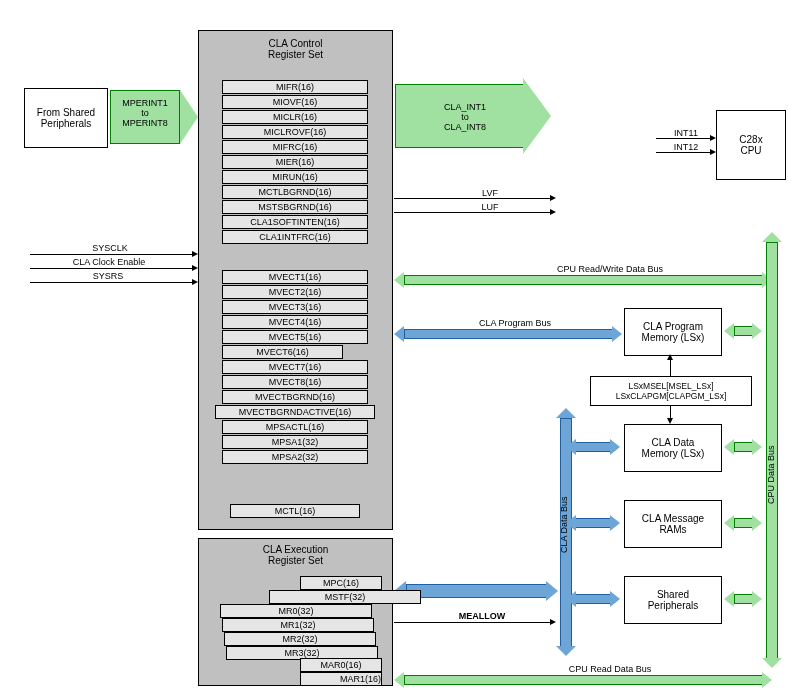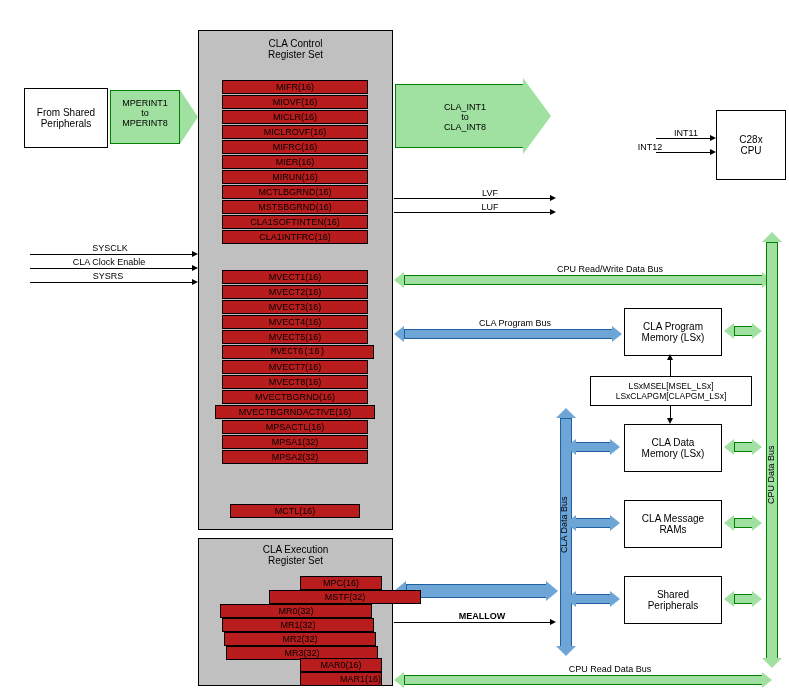--- a/index.html
+++ b/index.html
@@ -26,21 +26,21 @@
   }
   .graybox {
     position: absolute;
     background: #c0c0c0;
     border: 1px solid #000;
     box-sizing: border-box;
   }
   .reg {
     position: absolute;
     border: 1px solid #000;
-    background: #b91c1c;
+    background: #e5e5e5;
     text-align: center;
     font-size: 9px;
     line-height: 13px;
     height: 14px;
     box-sizing: border-box;
   }
   .label {
     position: absolute;
     font-size: 9px;
     text-align: center;
@@ -163,21 +163,21 @@
       <div class="reg" style="left: 212px; top: 205px; width: 146px;">CLA1SOFTINTEN(16)</div>
       <div class="reg" style="left: 212px; top: 220px; width: 146px;">CLA1INTFRC(16)</div>
     </div>
 
   <div id="regs2-holder">
       <div class="reg" style="left: 212px; top: 260px; width: 146px;">MVECT1(16)</div>
       <div class="reg" style="left: 212px; top: 275px; width: 146px;">MVECT2(16)</div>
       <div class="reg" style="left: 212px; top: 290px; width: 146px;">MVECT3(16)</div>
       <div class="reg" style="left: 212px; top: 305px; width: 146px;">MVECT4(16)</div>
       <div class="reg" style="left: 212px; top: 320px; width: 146px;">MVECT5(16)</div>
-      <div class="reg" style="left: 212px; top: 335px; width: 152px; font-family: Liberation Mono, monospace;">MVECT6(16)</div>
+      <div class="reg" style="left: 212px; top: 335px; width: 121px;">MVECT6(16)</div>
       <div class="reg" style="left: 212px; top: 350px; width: 146px;">MVECT7(16)</div>
       <div class="reg" style="left: 212px; top: 365px; width: 146px;">MVECT8(16)</div>
       <div class="reg" style="left: 212px; top: 380px; width: 146px;">MVECTBGRND(16)</div>
       <div class="reg" style="left: 205px; top: 395px; width: 160px;">MVECTBGRNDACTIVE(16)</div>
       <div class="reg" style="left: 212px; top: 410px; width: 146px;">MPSACTL(16)</div>
       <div class="reg" style="left: 212px; top: 425px; width: 146px;">MPSA1(32)</div>
       <div class="reg" style="left: 212px; top: 440px; width: 146px;">MPSA2(32)</div>
     </div>
 
   <div class="reg" style="left:220px; top:494px; width:130px;">MCTL(16)</div>
@@ -194,21 +194,21 @@
   <div class="line" style="left:384px; top:202px; width:160px; height:1px;"></div>
   <div class="arrowhead-r" style="left:540px; top:199px;"></div>
   <div class="label" style="left:460px; top:192px; width:40px;">LUF</div>
 
 
   <div class="line" style="left:646px; top:128px; width:58px; height:1px;"></div>
   <div class="arrowhead-r" style="left:700px; top:125px;"></div>
   <div class="label" style="left:656px; top:118px; width:40px;">INT11</div>
   <div class="line" style="left:646px; top:142px; width:58px; height:1px;"></div>
   <div class="arrowhead-r" style="left:700px; top:139px;"></div>
-  <div class="label" style="left:620px; top:132px; width:40px;">INT12</div>
+  <div class="label" style="left:656px; top:132px; width:40px;">INT12</div>
 
   <div class="box" style="left:706px; top:100px; width:70px; height:70px; white-space:pre-line;">C28x
 CPU</div>
 
   <div class="line" style="left:20px; top:244px; width:166px; height:1px;"></div>
   <div class="arrowhead-r" style="left:182px; top:241px;"></div>
   <div class="label" style="left:70px; top:233px; width:60px;">SYSCLK</div>
 
   <div class="line" style="left:20px; top:258px; width:166px; height:1px;"></div>
   <div class="arrowhead-r" style="left:182px; top:255px;"></div>

